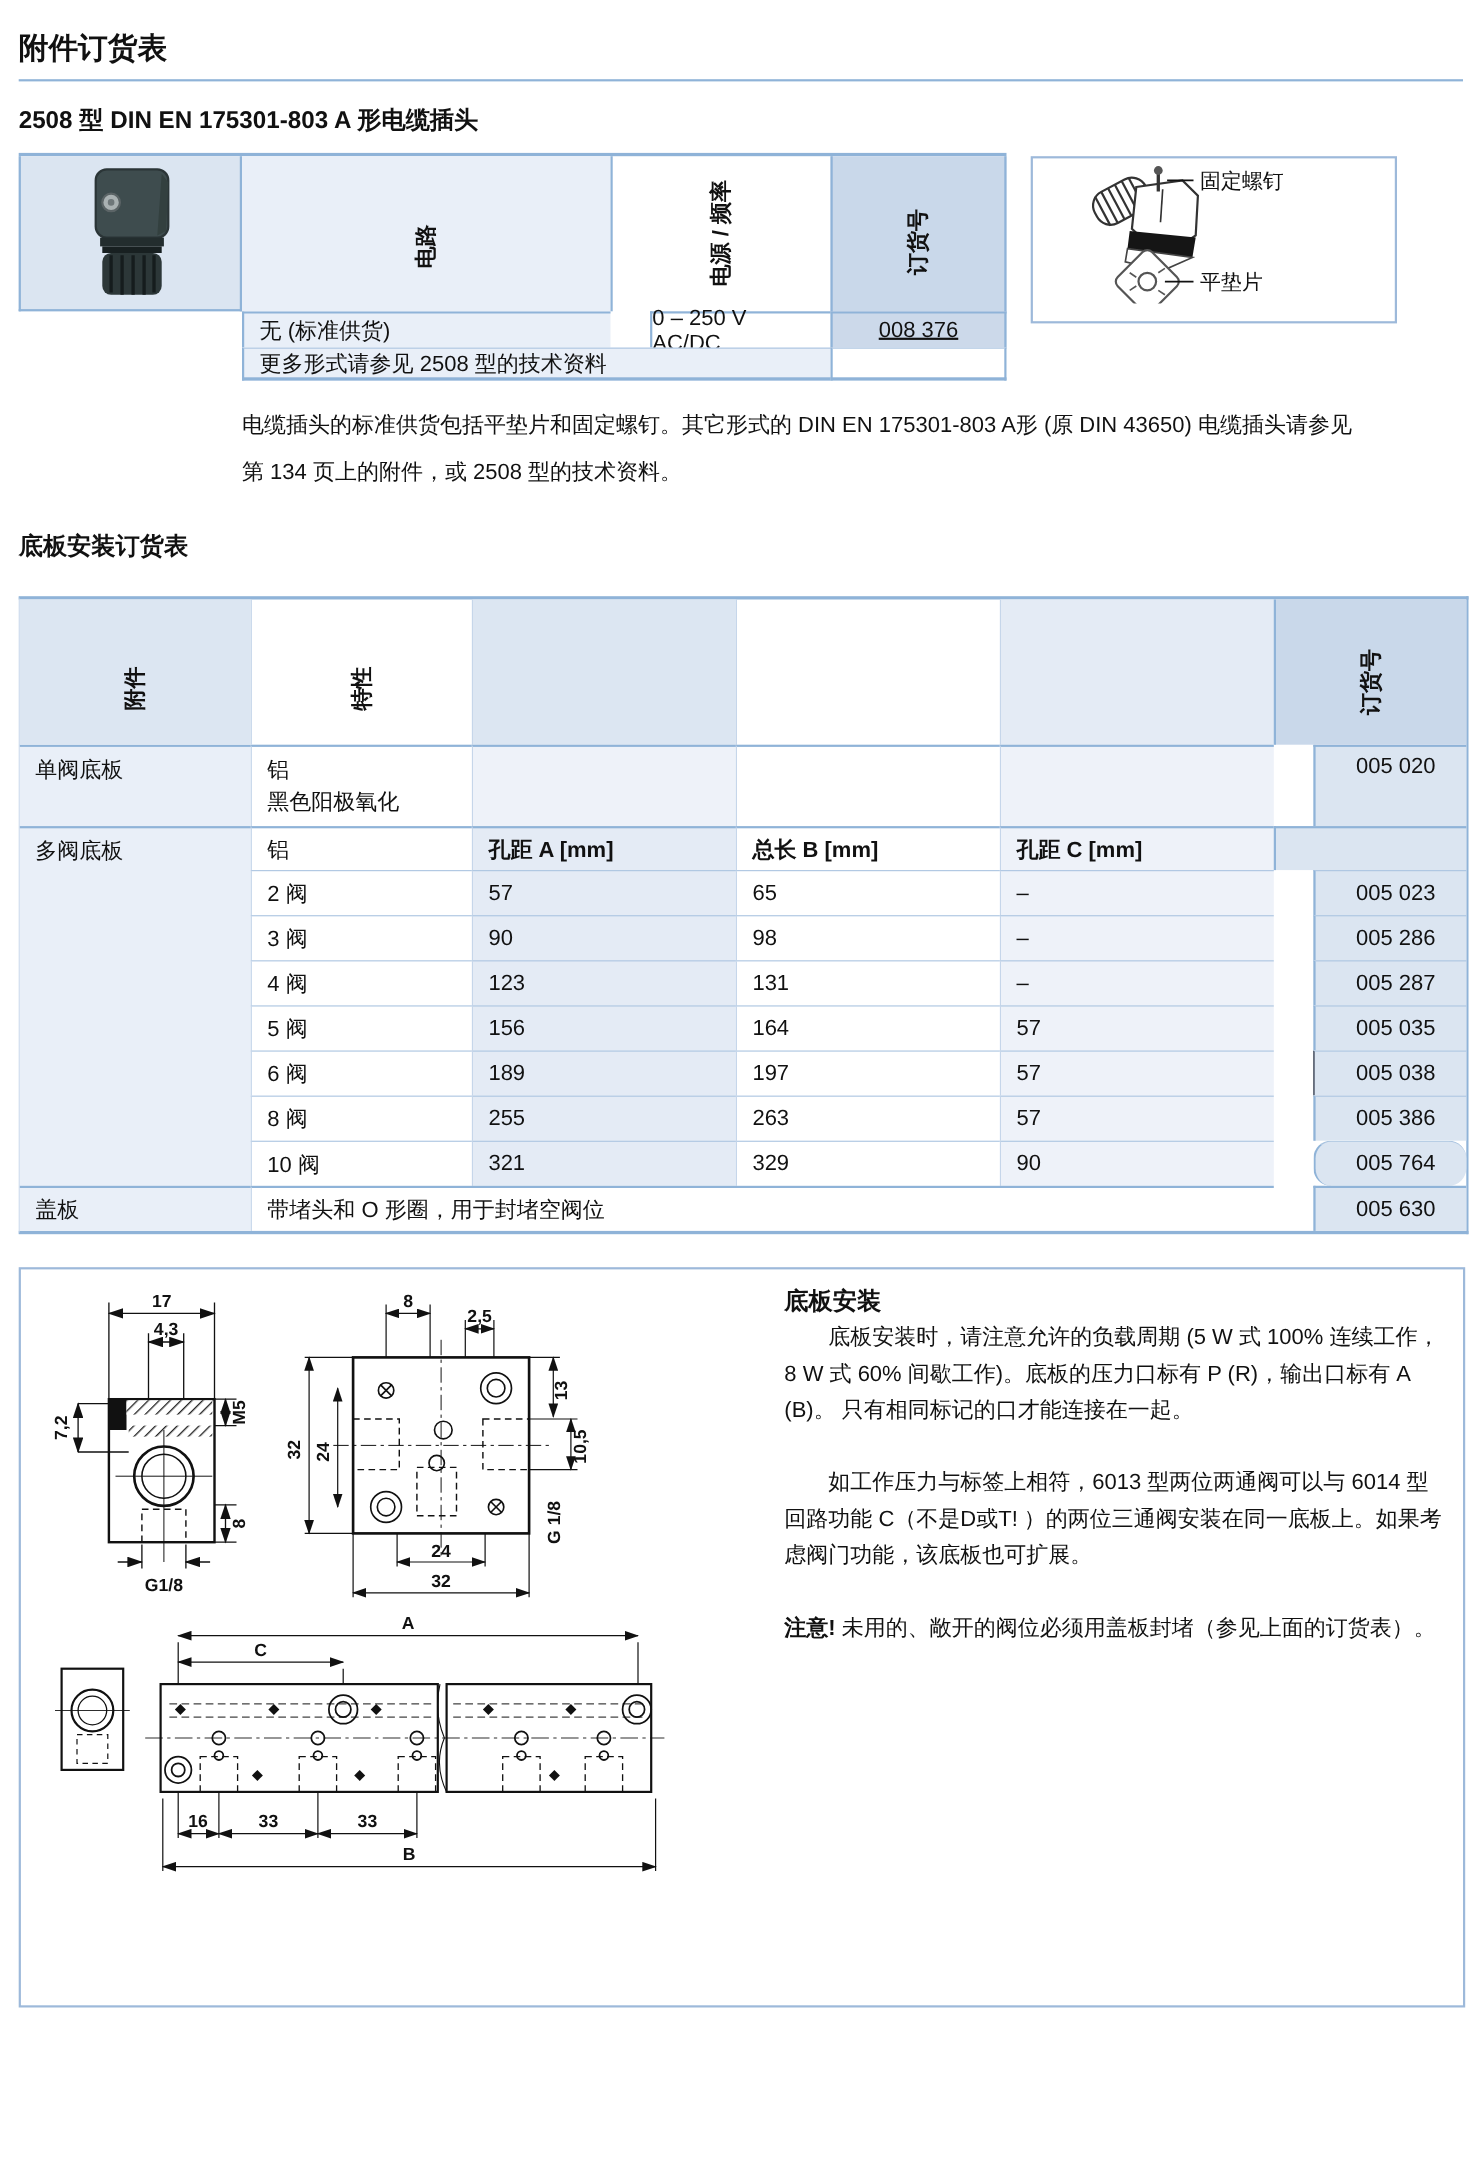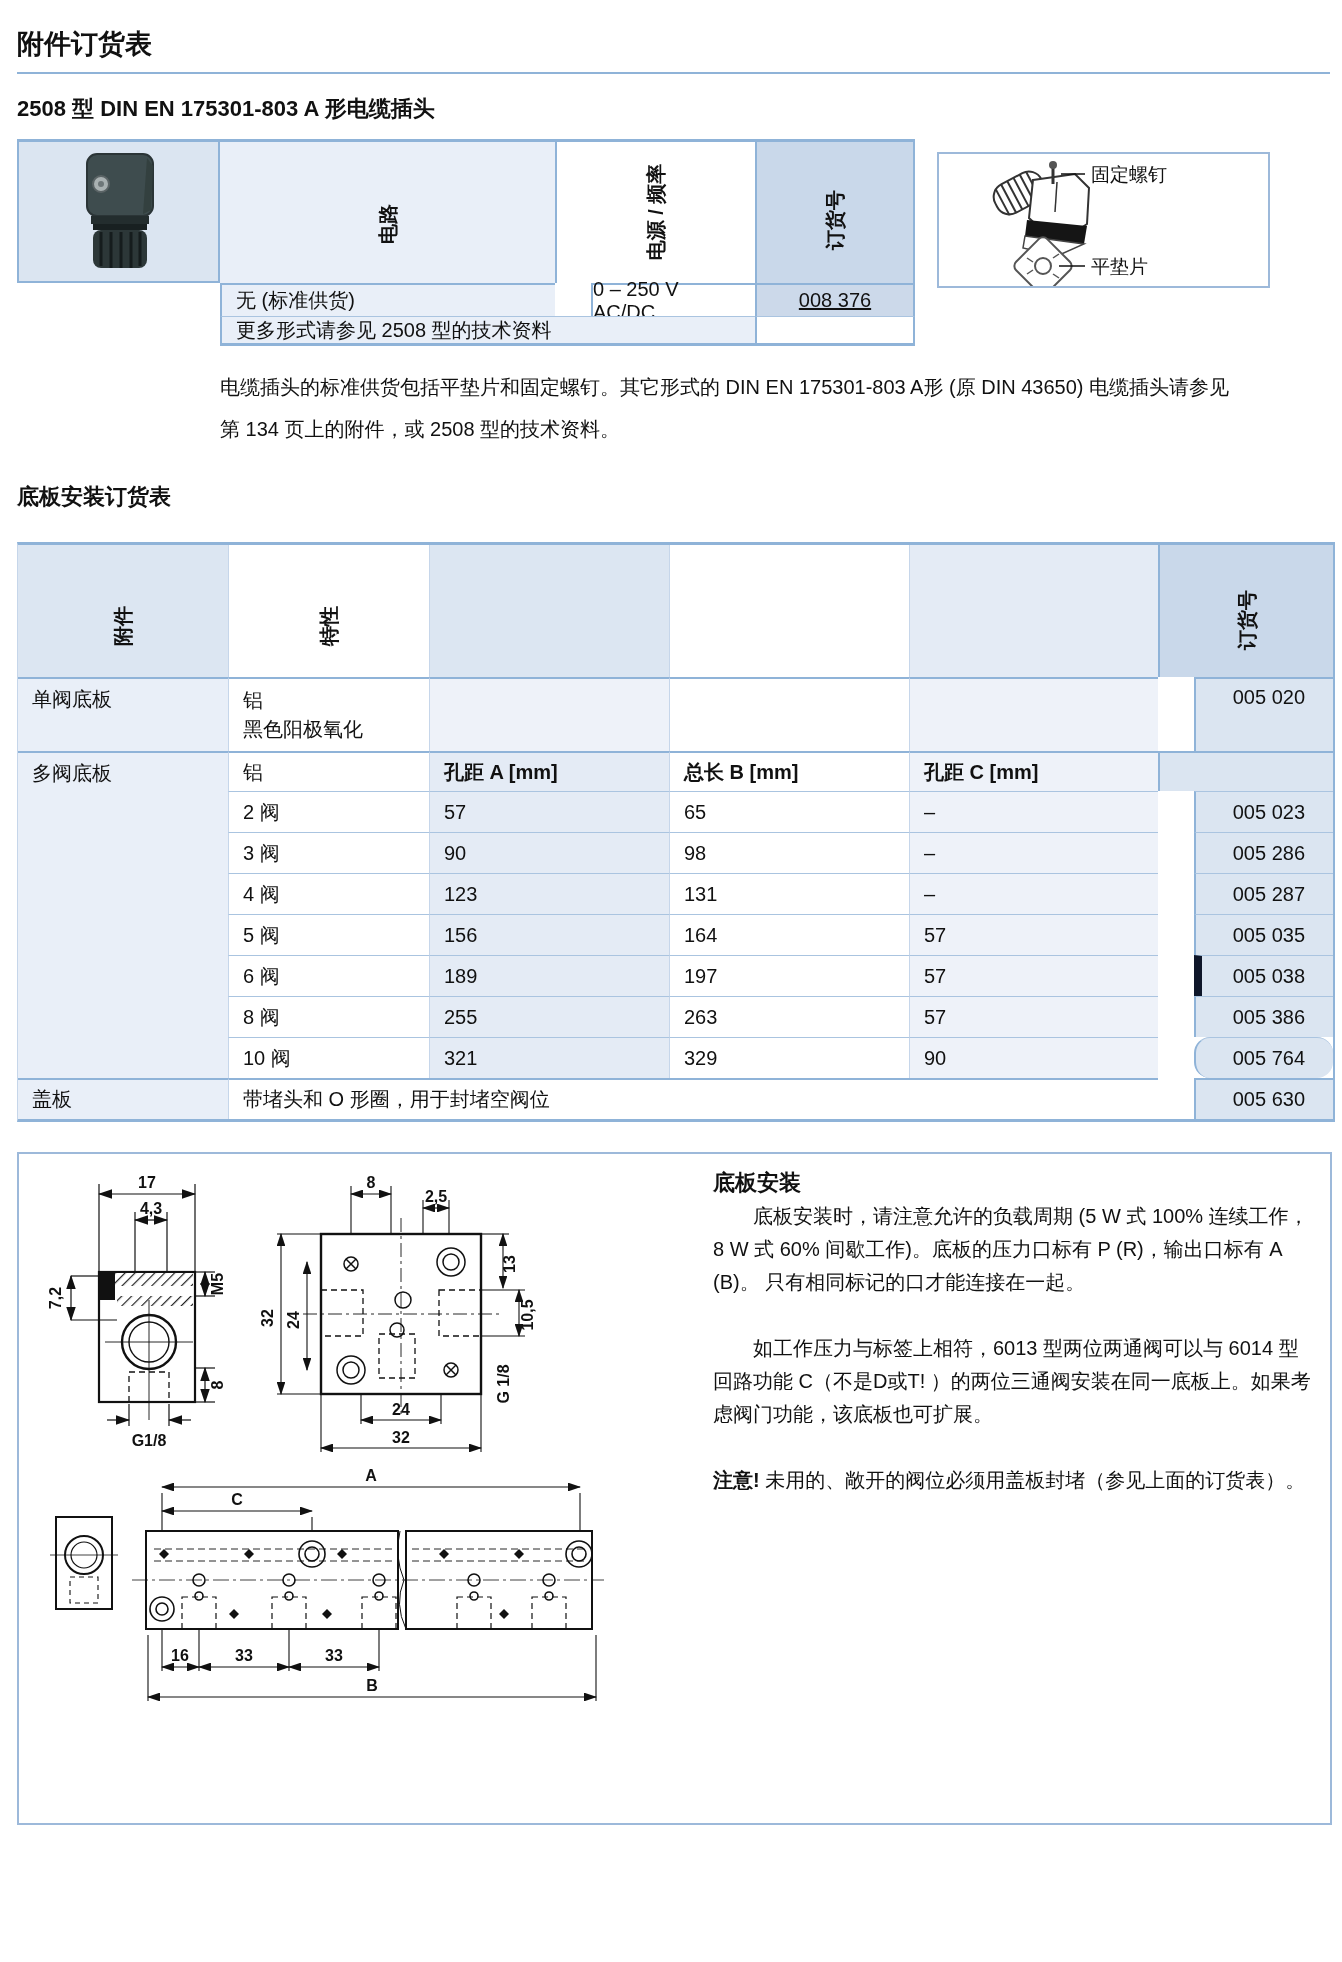--- a/index.html
+++ b/index.html
@@ -106,21 +106,21 @@
     <div></div>
     <div class="cell bg-pale bt2 bl2">无 (标准供货)</div>
     <div class="cell bt2 bl2 num-r" style="padding-right:10px;">0 – 250 V AC/DC</div>
     <div class="cell bg-orderd bt2 bl2 br2 num-c">008 376</div>
 
     <div></div>
     <div class="cell bg-pale bt1 bl2 bb3" style="grid-column:2 / span 2;">更多形式请参见 2508 型的技术资料</div>
     <div class="cell bt1 bl2 br2 bb3"></div>
   </div>
 
-  <div class="abs dbox" style="left:937px;top:152px;width:333px;height:136px;">
+  <div class="abs dbox" style="left:937px;top:142px;width:333px;height:152px;">
     <svg width="329" height="132" viewBox="0 0 329 132">
       <g transform="rotate(-28 82 38)" stroke="#333" stroke-width="2" fill="#fff">
         <rect x="54" y="22" width="52" height="32" rx="14"></rect>
         <line x1="61" y1="23" x2="61" y2="53"></line>
           <line x1="68" y1="22" x2="68" y2="54"></line>
         <line x1="75" y1="22" x2="75" y2="54"></line>
           <line x1="82" y1="22" x2="82" y2="54"></line>
         <line x1="89" y1="22" x2="89" y2="54"></line>
           <line x1="96" y1="23" x2="96" y2="53"></line>
       </g>
@@ -203,21 +203,21 @@
     <div class="cell bt1">5 阀</div>
     <div class="cell bg-b2 bt1">156</div>
     <div class="cell bt1">164</div>
     <div class="cell bg-b3 bt1">57</div>
     <div class="cell bg-od bt1 num-r" style="border-left:2px solid #8fb3d8;">005 035</div>
 
     <div class="cell bt1">6 阀</div>
     <div class="cell bg-b2 bt1">189</div>
     <div class="cell bt1">197</div>
     <div class="cell bg-b3 bt1">57</div>
-    <div class="cell bg-od bt1 num-r" style="border-left:8px solid #0f172a;">005 038</div>
+    <div class="cell bg-od bt1 num-r" style="border-left:1px solid #0f172a;">005 038</div>
 
     <div class="cell bt1">8 阀</div>
     <div class="cell bg-b2 bt1">255</div>
     <div class="cell bt1">263</div>
     <div class="cell bg-b3 bt1">57</div>
     <div class="cell bg-od bt1 num-r" style="border-left:2px solid #8fb3d8;">005 386</div>
 
     <div class="cell bt1">10 阀</div>
     <div class="cell bg-b2 bt1">321</div>
     <div class="cell bt1">329</div>

